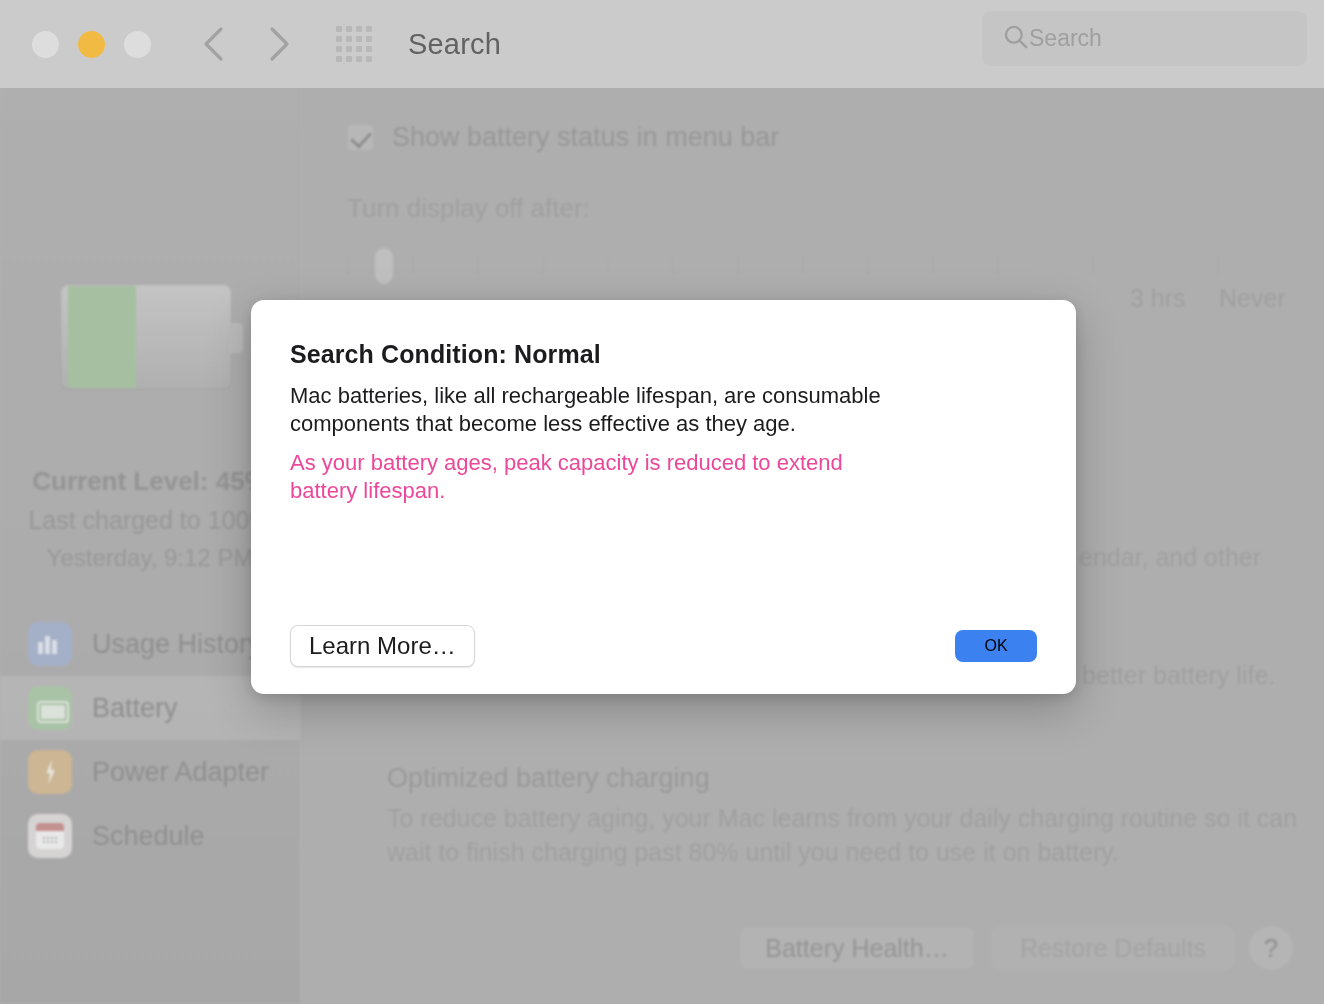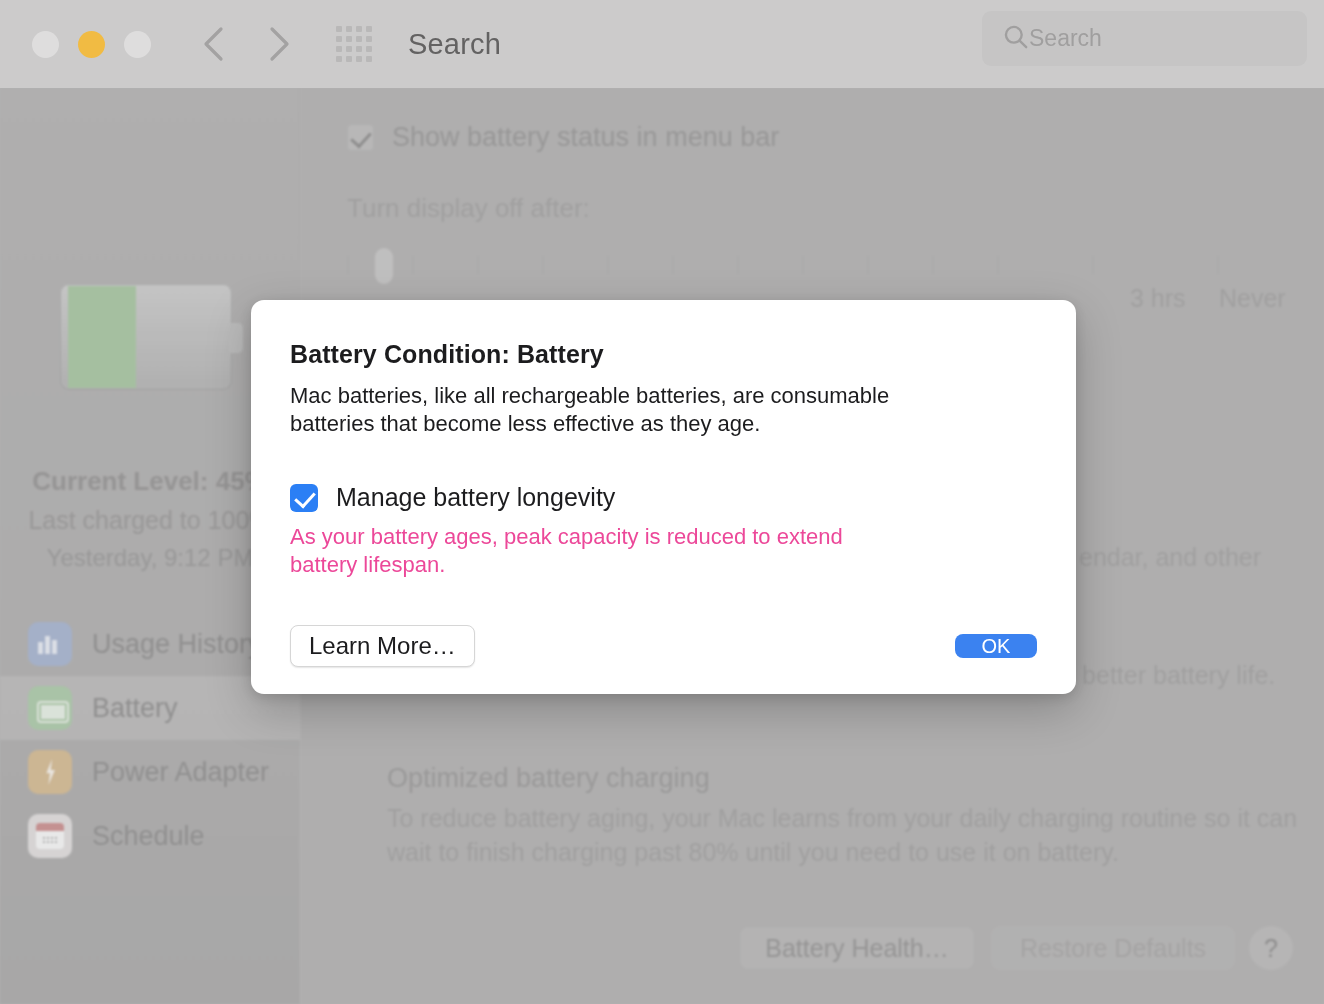--- a/index.html
+++ b/index.html
@@ -222,22 +222,22 @@
   #learn-more {
     height:42px; padding:8px 18px; border-radius:8px;
     background:#fff; border:1px solid #d6d6d6;
     box-shadow:0 1px 1.5px rgba(0,0,0,.10);
     font-size:24px; color:#1c1c1e;
     display:flex; align-items:center; justify-content:center;
     font-family:"Liberation Sans", sans-serif;
     cursor:default;
   }
   #ok-button {
-    height:24px; width:82px; border-radius:8px; border:none;
-    background:#3b82f0; color:#ffffff; font-size:20px;
+    height:32px; width:82px; border-radius:8px; border:none;
+    background:#3b82f0; color:#000000; font-size:16px;
     display:flex; align-items:center; justify-content:center;
     font-family:"Liberation Sans", sans-serif;
     cursor:default;
   }
 </style>
 </head>
 <body>
 
 <div id="window">
 
@@ -365,27 +365,23 @@
         <svg width="27" height="27" viewBox="0 0 24 24">
             <circle cx="10.5" cy="10.5" r="7" fill="none" stroke="#a09f9f" stroke-width="2.1"></circle>
             <path d="M15.6 15.6 L21.5 21.5" stroke="#a09f9f" stroke-width="2.1" stroke-linecap="round"></path>
           </svg>
       </span>
       <span class="ph">Search</span>
     </div>
   </div>
 
   <div id="sheet">
-    <div id="sheet-title">Battery Condition: Battery</div>
-    <div id="sheet-desc">Mac batteries, like all rechargeable batteries, are consumable batteries that become less effective as they age.</div>
-
-    <div id="longevity-row">
-      <span id="longevity-check"></span>
-      <span id="longevity-label">Manage battery longevity</span>
-    </div>
+    <div id="sheet-title">Search Condition: Normal</div>
+    <div id="sheet-desc">Mac batteries, like all rechargeable lifespan, are consumable components that become less effective as they age.</div>
+
 
     <div id="longevity-desc">As your battery ages, peak capacity is reduced to extend battery lifespan.</div>
 
     <div id="sheet-actions">
       <button id="learn-more">Learn More…</button>
       <button id="ok-button">OK</button>
     </div>
   </div>
 
 </div>

